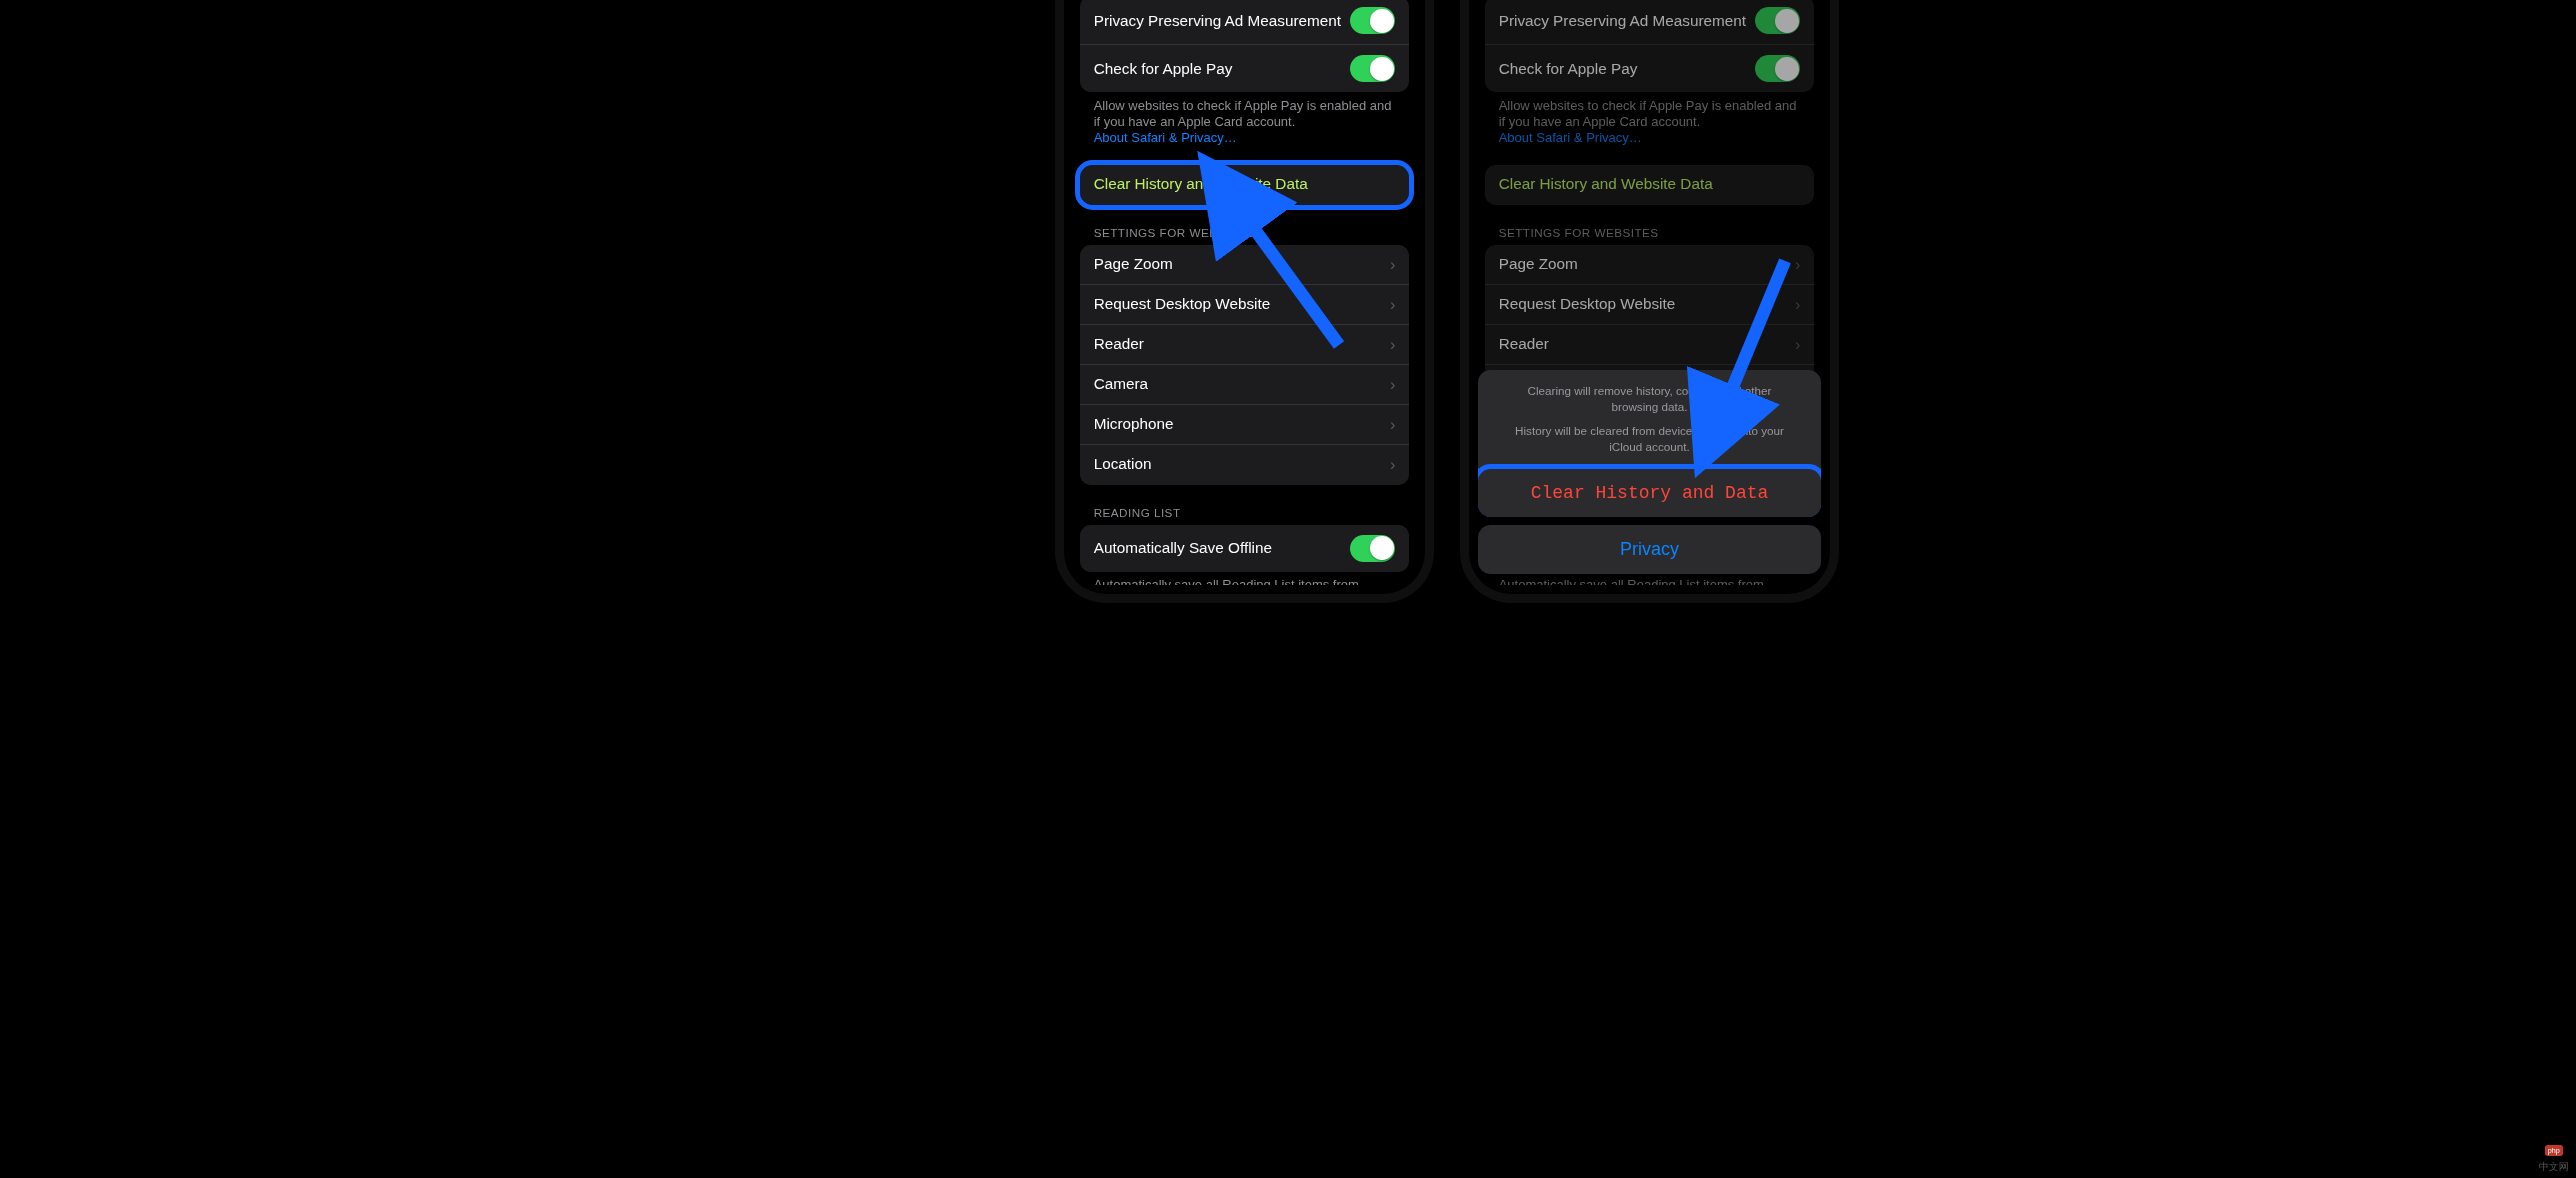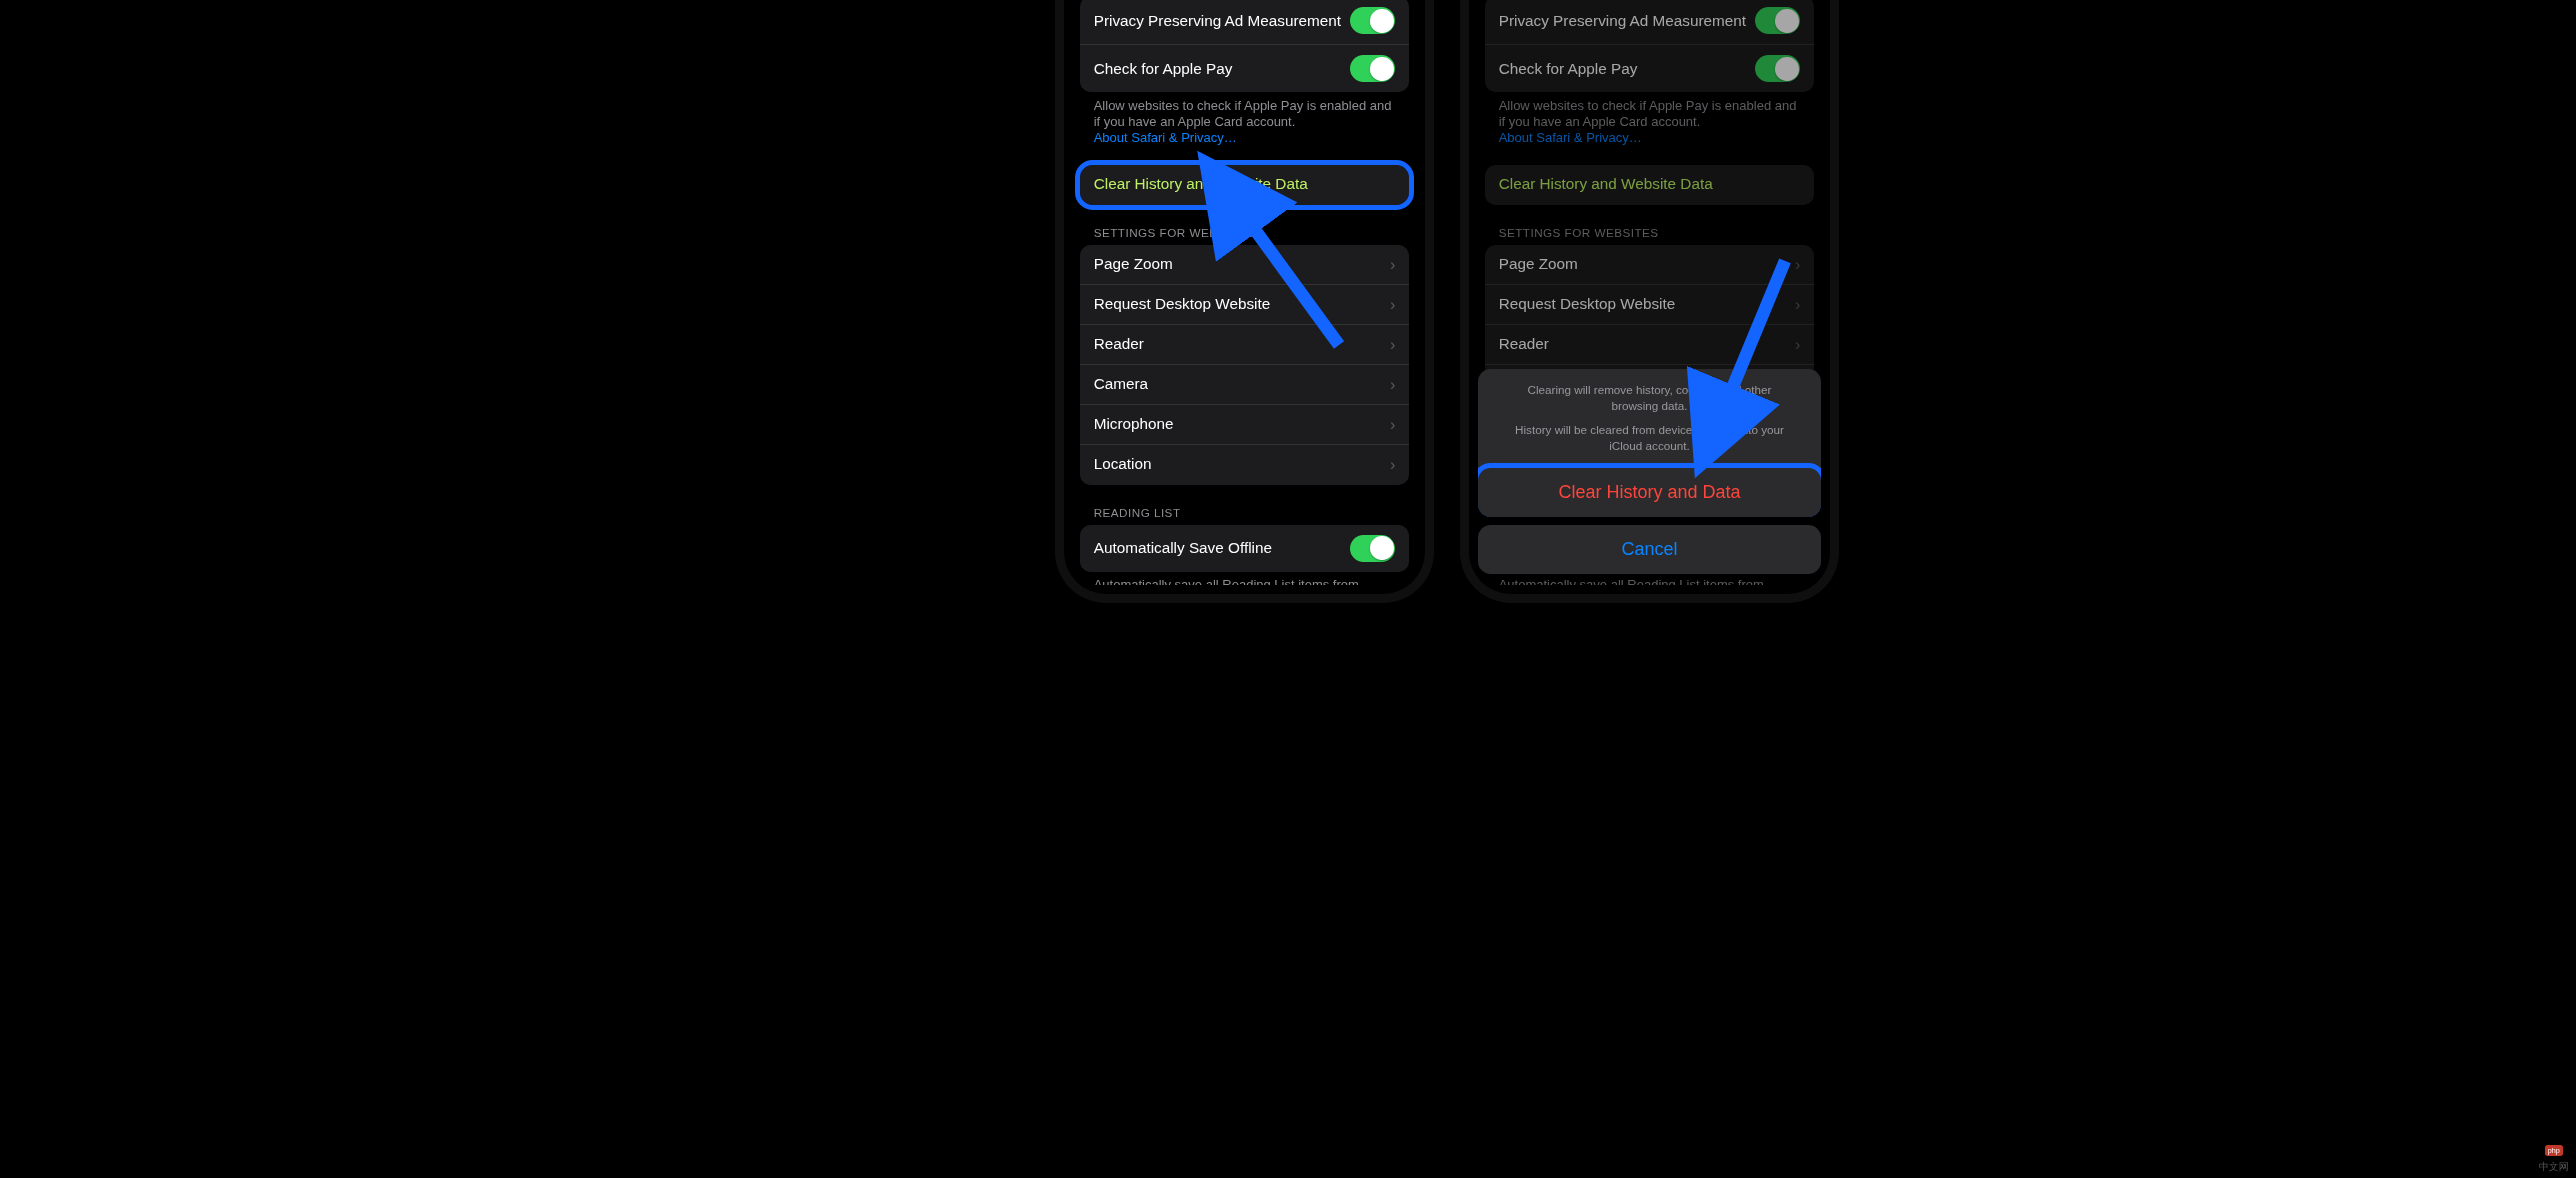--- a/index.html
+++ b/index.html
@@ -146,20 +146,21 @@
   text-align: center;
   padding: 12.6px 25px 12.6px;
   border-bottom: 0.9px solid #3a3a3c;
 }
 .sheet-msg p + p { margin-top: 9px; }
 .sheet-action {
   text-align: center;
   font-size: 18px;
   padding: 14.4px 0;
   color: #ff453a;
+  font-family: Liberation Mono, monospace;
 }
 .cancel-btn {
   background: #2b2b2d;
   border-radius: 12.6px;
   text-align: center;
   font-size: 18px;
   padding: 14.4px 0;
   color: #0a84ff;
   margin-top: 7.2px;
 }
@@ -366,21 +367,21 @@
           <div class="sheet">
             <div class="sheet-msg">
               <p>Clearing will remove history, cookies, and other browsing data.</p>
               <p>History will be cleared from devices history into your iCloud account.</p>
             </div>
             <div class="sheet-action highlight">
               <span>Clear History and Data</span>
             </div>
           </div>
           <div class="cancel-btn">
-            <span>Cancel</span>
+            <span>Privacy</span>
           </div>
         </div>
 
         <div class="arrow" style="left:235px; top:257px;">
           <svg width="117" height="181" viewBox="0 0 130 200">
             <defs>
               <marker id="ah2" markerWidth="8" markerHeight="8" refX="2" refY="4" orient="auto">
                 <path d="M0,0 L8,4 L0,8 Z" fill="#1464ff"></path>
               </marker>
             </defs>

